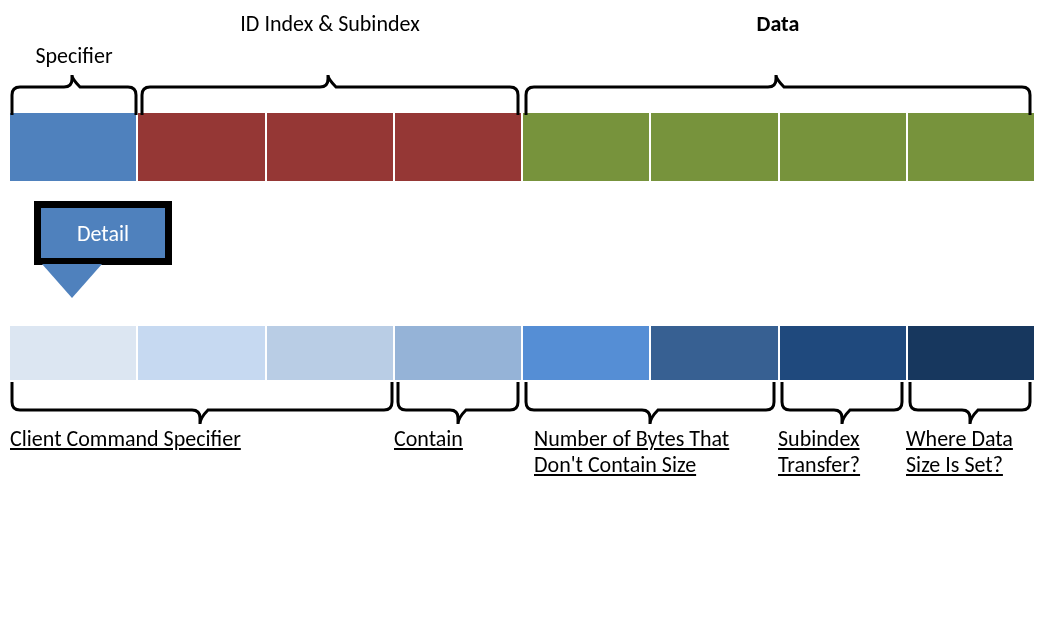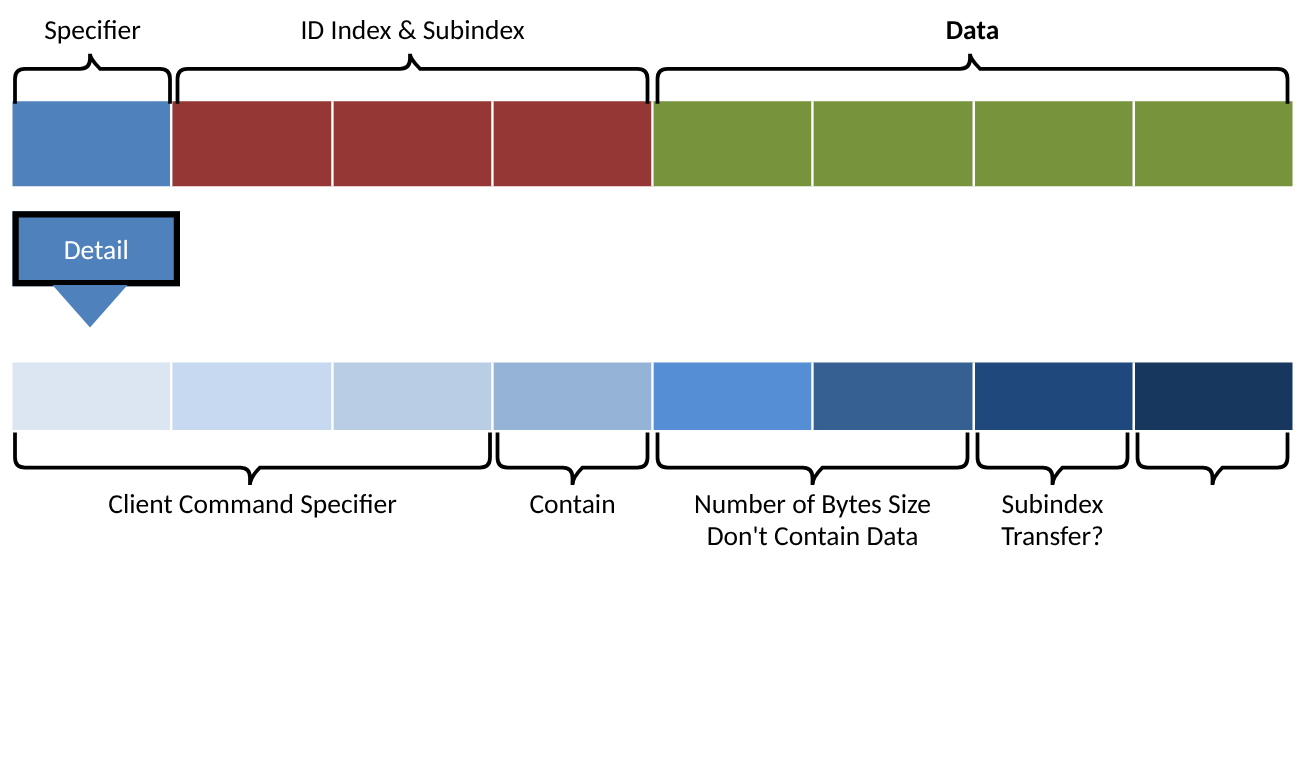--- a/index.html
+++ b/index.html
@@ -49,54 +49,56 @@
 .brace-top svg, .brace-bot svg { overflow: visible; }
 .brace-bot {
   position: relative;
   height: 40px;
 }
 
 .detail-box {
   width: 124px;
   height: 50px;
   background: #4f81bd;
-  border: 5px solid #000000;
+  border: 7px solid #000000;
   color: #fff;
   display: flex;
   align-items: center;
   justify-content: center;
   font-size: 22px;
   margin-top: 20px;
   margin-bottom: 0;
+  margin-left: 24px;
 }
 .detail-arrow {
   width: 0; height: 0;
   border-left: 30px solid transparent;
   border-right: 30px solid transparent;
   border-top: 34px solid #4f81bd;
   margin-left: 32px;
   margin-top: -1px;
 }
 
 .spacer-vert { height: 28px; }
 
 .labels-bot {
   display: flex;
   margin-top: 6px;
 }
 .labels-bot > div {
-  text-align: center;
+  text-align: left;
   line-height: 1.2;
+  text-decoration: underline;
 }
 </style>
 </head>
 <body>
 
 <div class="row-labels-top">
-  <div style="width:128px;">Specifier</div>
+  <div style="width:128px;margin-top:32px;">Specifier</div>
   <div style="width:384px;">ID Index &amp; Subindex</div>
   <div style="width:512px;font-weight:bold;">Data</div>
 </div>
 
 <div class="brace-top">
 <svg width="1024" height="44">
   <g fill="none" stroke="#000" stroke-width="3">
     <path d="M2,42 L2,22 Q2,14 10,14 L54,14 Q62,14 62,6 L62,2 Q62,6 70,14 L118,14 Q126,14 126,22 L126,42"></path>
     <path d="M132,42 L132,22 Q132,14 140,14 L310,14 Q318,14 318,6 L318,2 Q318,6 326,14 L500,14 Q508,14 508,22 L508,42"></path>
     <path d="M516,42 L516,22 Q516,14 524,14 L758,14 Q766,14 766,6 L766,2 Q766,6 774,14 L1012,14 Q1020,14 1020,22 L1020,42"></path>
@@ -141,15 +143,16 @@
     <path d="M516,2 L516,22 Q516,30 524,30 L632,30 Q640,30 640,38 L640,44 Q640,38 648,30 L756,30 Q764,30 764,22 L764,2"></path>
     <path d="M772,2 L772,22 Q772,30 780,30 L824,30 Q832,30 832,38 L832,44 Q832,38 840,30 L884,30 Q892,30 892,22 L892,2"></path>
     <path d="M900,2 L900,22 Q900,30 908,30 L952,30 Q960,30 960,38 L960,44 Q960,38 968,30 L1012,30 Q1020,30 1020,22 L1020,2"></path>
   </g>
 </svg>
 </div>
 
 <div class="labels-bot">
   <div style="width:384px;">Client Command Specifier</div>
   <div style="width:128px;">Contain</div>
-  <div style="width:256px; padding:0 12px; box-sizing:border-box;">Number of Bytes Size Don't Contain Data</div>
+  <div style="width:256px; padding:0 12px; box-sizing:border-box;">Number of Bytes That Don't Contain Size</div>
   <div style="width:128px;">Subindex Transfer?</div>
+  <div style="width:128px;">Where Data Size Is Set?</div>
 </div>
 
 </body></html>

